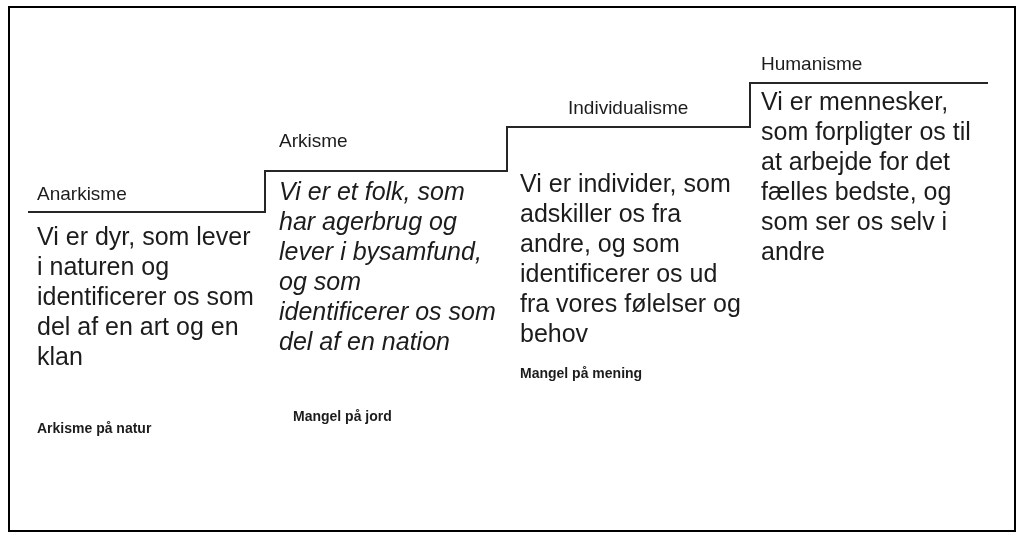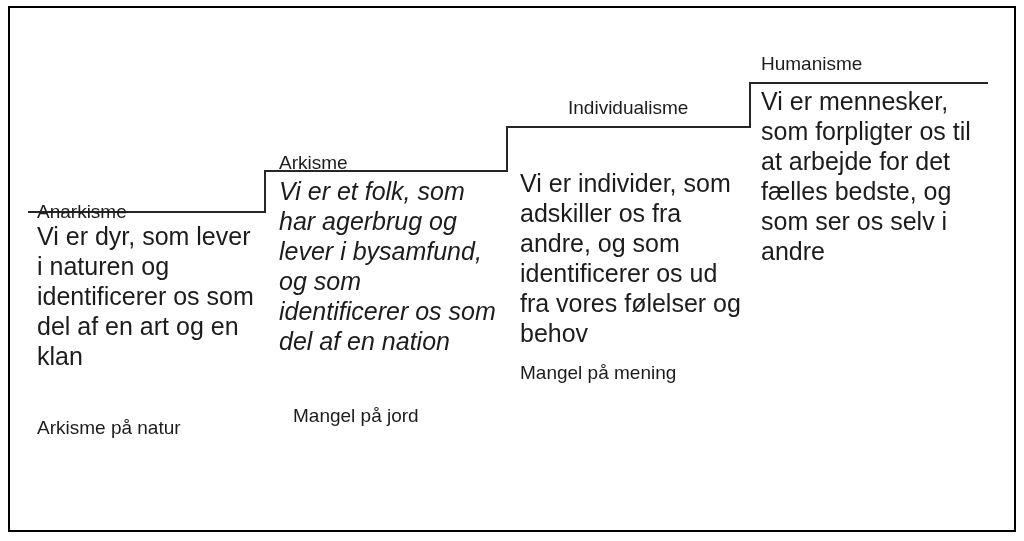--- a/index.html
+++ b/index.html
@@ -37,29 +37,30 @@
   }
   .stage-body {
     position: absolute;
     width: 240px;
     font-size: 25px;
     line-height: 30px;
     white-space: pre-line;
   }
   .stage-lack {
     position: absolute;
-    font-size: 19px;
+    font-size: 14px;
     line-height: 30px;
     white-space: nowrap;
+    font-weight: bold;
   }
-  #t0 { left: 37px;  top: 197px; }
+  #t0 { left: 37px;  top: 179px; }
   #b0 { left: 37px;  top: 221px; }
   #l0 { left: 37px;  top: 413px; }
 
-  #t1 { left: 279px; top: 148px; }
+  #t1 { left: 279px; top: 126px; }
   #b1 { left: 279px; top: 176px; font-style: italic; }
   #l1 { left: 293px; top: 401px; }
 
   #t2 { left: 520px; top: 93px; margin-left: 48px;  }
   #b2 { left: 520px; top: 128px; margin-top: 40px; }
   #l2 { left: 520px; top: 358px; }
 
   #t3 { left: 761px; top: 49px; text-align: right;  }
   #b3 { left: 761px; top: 86px;  }
 </style>

